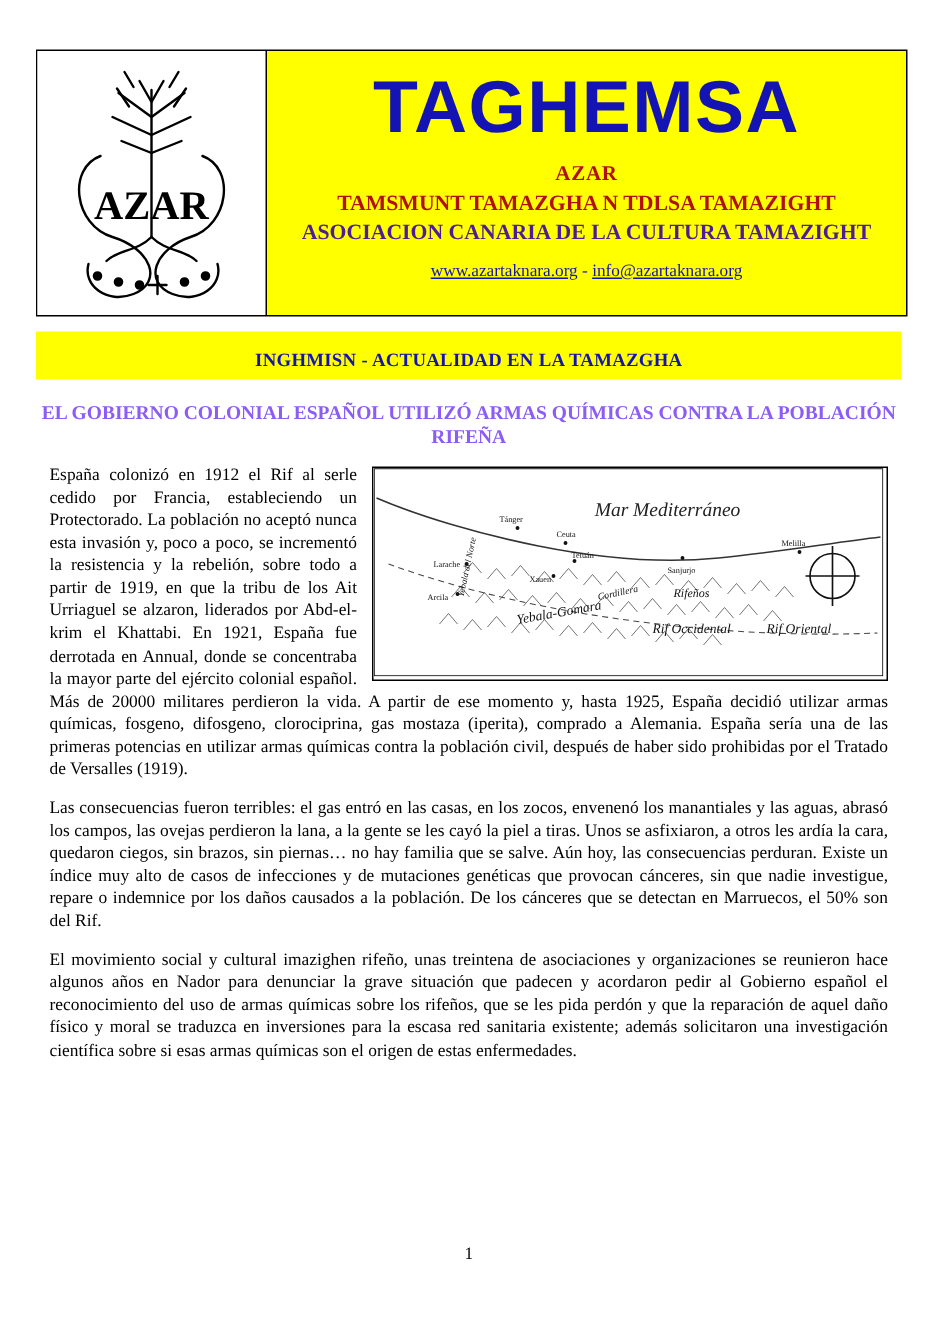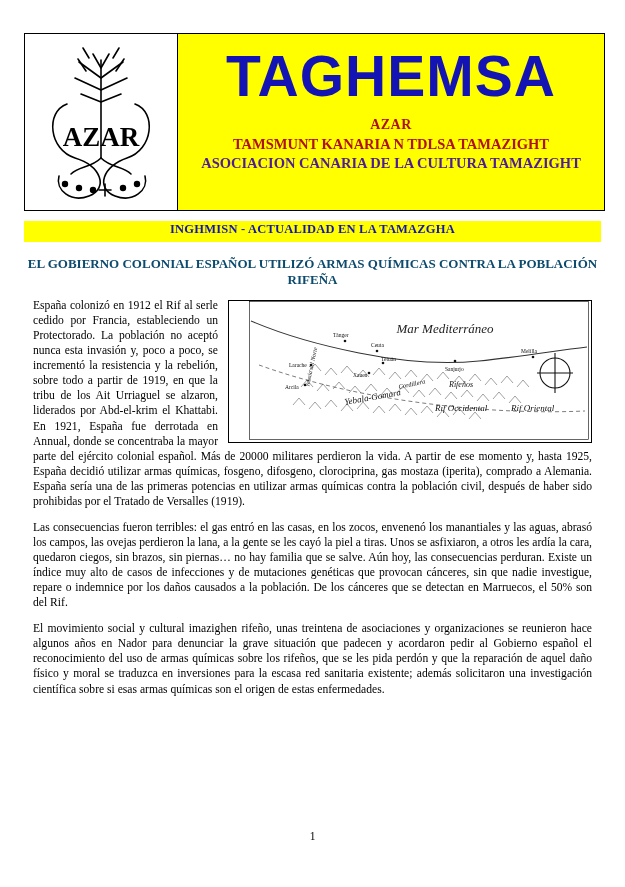--- a/index.html
+++ b/index.html
@@ -45,21 +45,21 @@
   }
   .title-box {
     flex: 1 1 auto;
     background: #ffff00;
     text-align: center;
     position: relative;
   }
   .main-title {
     font-family: "Liberation Sans", sans-serif;
     font-weight: bold;
-    font-size: 57px;
+    font-size: 49px;
     letter-spacing: 1px;
     color: #1414b4;
     margin-top: 14px;
     line-height: 1;
   }
   .sub1 {
     font-family: "Liberation Serif", serif;
     font-weight: bold;
     font-size: 14px;
     color: #b01010;
@@ -111,37 +111,37 @@
 
   
   .yellow-band {
     margin: 10px 24px 0 24px;
     background: #ffff00;
     text-align: center;
     font-family: "Liberation Serif", serif;
     font-weight: bold;
     font-size: 12.5px;
     color: #1414b4;
-    padding: 1px 0 5px 0;
+    padding: 12px 0 5px 0;
     letter-spacing: .2px;
   }
 
   
   .headline {
     margin: 14px 24px 0 24px;
     text-align: center;
   }
   .headline .l1 {
     color: #1414b4;
     font-weight: bold;
     font-size: 12.5px;
     font-family: "Liberation Serif", serif;
   }
   .headline .l2 {
-    color: #0c4a6e;
+    color: #8b5cf6;
     font-weight: bold;
     font-size: 13px;
     font-family: "Liberation Serif", serif;
     margin-top: 2px;
   }
 
   
   .body-wrap {
     margin: 10px 33px 0 33px;
     font-size: 11.6px;
@@ -150,21 +150,20 @@
   }
   .figure {
     float: right;
     width: 342px;
     height: 141px;
     margin: 2px 0 4px 10px;
     border: 1px solid #000;
     background: #ffffff;
     position: relative;
     overflow: hidden;
-    padding-left: 20px;
   }
   .body-wrap p {
     margin: 0 0 11px 0;
   }
   .p-first { margin-bottom: 11px; }
 
   .page-num {
     position: absolute;
     bottom: 78px;
     left: 0;
@@ -206,22 +205,25 @@
           <circle cx="106" cy="146" r="2.4" fill="#000"></circle>
           <path d="M74 146 L74 158 M68 152 L80 152"></path>
         </g>
         <text x="70" y="108" text-anchor="middle" font-family="Liberation Serif, serif" font-size="27" font-weight="bold" fill="#000">AZAR</text>
       </svg>
     </div>
 
     <div class="title-box">
       <div class="main-title">TAGHEMSA</div>
       <div class="sub1">AZAR</div>
-      <div class="sub2">TAMSMUNT KANARIA N TDLSA TAMAZIGHT</div>
+      <div class="sub2">TAMSMUNT TAMAZGHA N TDLSA TAMAZIGHT</div>
       <div class="sub3">ASOCIACION CANARIA DE LA CULTURA TAMAZIGHT</div>
+      <div class="links">
+        <span class="lnk">www.azartaknara.org</span><span> - </span><span class="lnk">info@azartaknara.org</span>
+      </div>
     </div>
   </div>
 
 
   <div class="yellow-band">INGHMISN - ACTUALIDAD EN LA TAMAZGHA</div>
 
   <div class="headline">
     <div class="l2">EL GOBIERNO COLONIAL ESPAÑOL UTILIZÓ ARMAS QUÍMICAS CONTRA LA POBLACIÓN RIFEÑA</div>
   </div>
 

